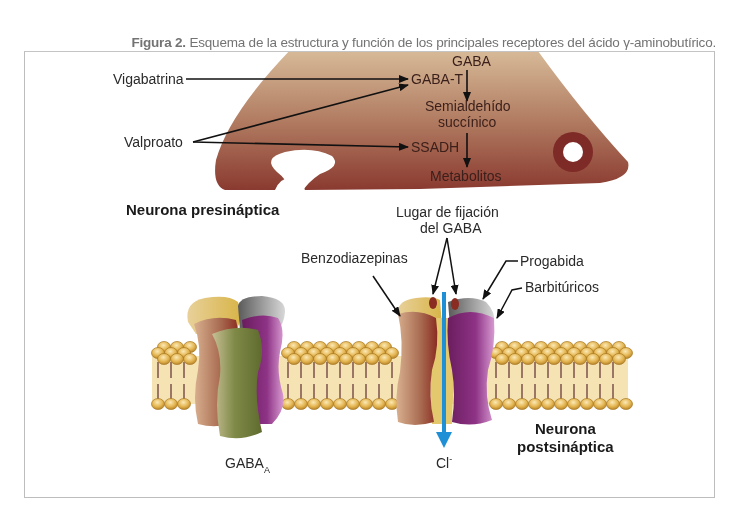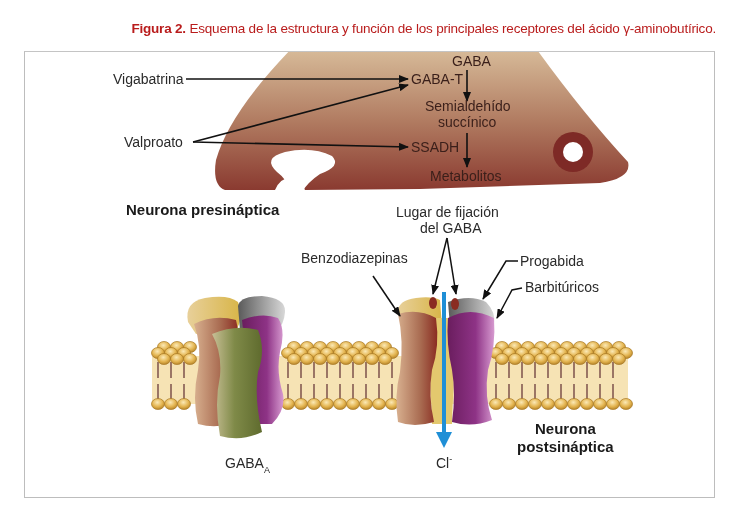--- a/index.html
+++ b/index.html
@@ -1,19 +1,19 @@
 <!DOCTYPE html>
 <html><head>
 <meta charset="utf-8">
 <style>
   html, body { margin:0; padding:0; background:#ffffff; }
   body { width:734px; height:520px; position:relative; overflow:hidden;
          font-family:"Liberation Sans", sans-serif; }
-  .caption { position:absolute; left:0; right:18px; top:21px; text-align:right;
-             font-family:"Liberation Sans", sans-serif; font-size:13.5px; color:#b91c1c;
+  .caption { position:absolute; left:0; right:18px; top:35px; text-align:right;
+             font-family:"Liberation Sans", sans-serif; font-size:13.5px; color:#737373;
              letter-spacing:-0.2px; }
   .caption b { font-weight:bold; }
   .frame { position:absolute; left:24px; top:51px; width:691px; height:447px;
            border:1px solid #bdbdbd; border-top:1.5px solid #c4c4c4; box-sizing:border-box; overflow:hidden; }
   svg { position:absolute; left:0; top:0; }
   .lbl { font-family:"Liberation Sans", sans-serif; font-size:14px; fill:#2a2a2a;
          font-stretch:condensed; }
   .lbl-b { font-family:"Liberation Sans", sans-serif; font-size:15px; font-weight:bold; fill:#1a1a1a; }
   .lbl-in { font-family:"Liberation Sans", sans-serif; font-size:14px; fill:#3a1f1a; }
 </style>

